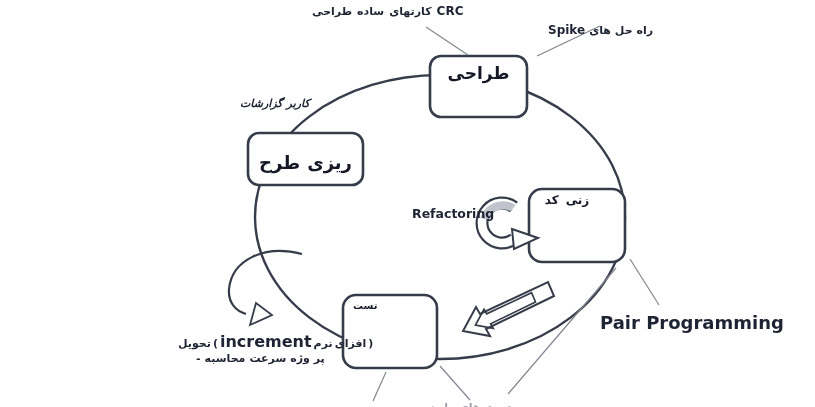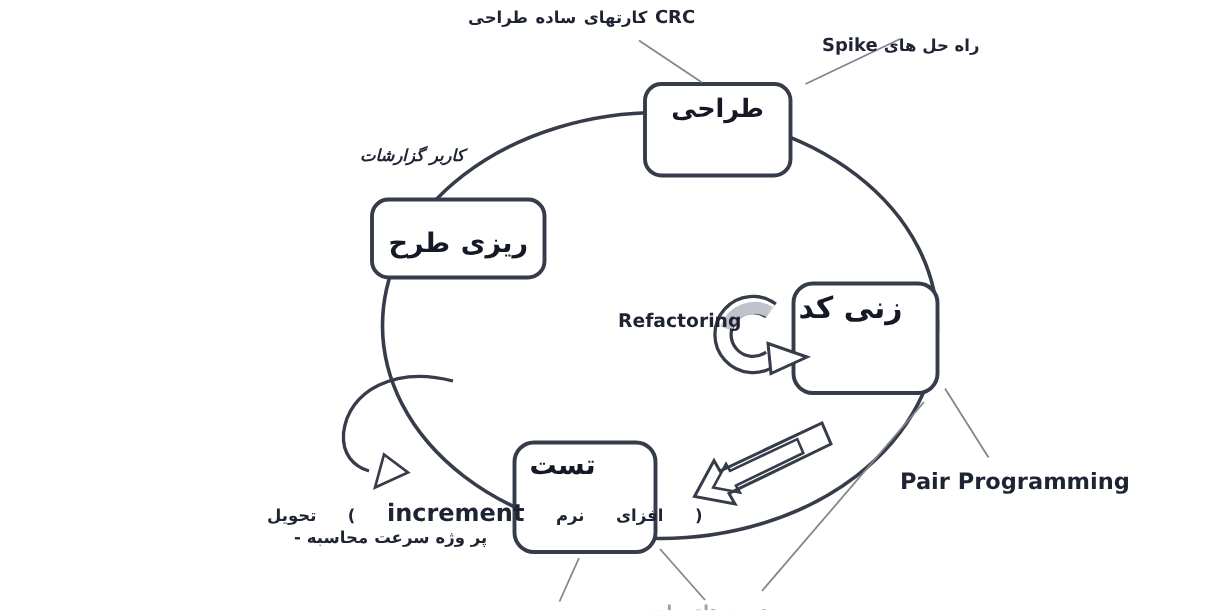--- a/index.html
+++ b/index.html
@@ -17,21 +17,21 @@
   .fa{font-size:11px;}
   .en{font-size:12px;}
   .it{font-style:italic;margin-top:10px;}
   
   .boxlbl{
     position:absolute;display:flex;direction:ltr;justify-content:center;gap:7px;
     font-weight:bold;color:#141925;white-space:nowrap;
   }
   .boxlbl span{unicode-bidi:isolate;}
   .release{position:absolute;left:178px;top:332px;width:160px;}
-  .release .row{display:flex;direction:ltr;align-items:baseline;gap:21px;font-weight:bold;white-space:nowrap;}
+  .release .row{display:flex;direction:ltr;align-items:baseline;gap:2px;font-weight:bold;white-space:nowrap;}
   .release .row2{margin-left:18px;margin-top:1px;gap:4px;}
   .release span{unicode-bidi:isolate;font-size:11px;}
   .release .en{font-size:16px;}
   .cutoff{
     position:absolute;left:430px;top:401px;width:110px;height:6px;overflow:hidden;
     font-size:11px;font-weight:bold;color:#9ba0ab;direction:ltr;white-space:nowrap;
   }
 </style>
 </head>
 <body>
@@ -66,25 +66,25 @@
     <polygon points="554,296 486,329 490,336 463,331 476,307 480,314 548,282" transform="translate(499.6,313.6) scale(0.66) translate(-499.6,-313.6)" fill="none" stroke="#363c4a" stroke-width="2.6"></polygon>
   </svg>
 
   <div class="boxlbl" style="left:430px;top:63px;width:97px;font-size:17px;">
     <span>طراحی</span>
   </div>
   <div class="boxlbl" style="left:248px;top:142px;width:115px;font-size:18px;margin-top:10px;">
     <span>طرح</span>
     <span>ریزی</span>
   </div>
-  <div class="boxlbl" style="left:529px;top:193px;width:76px;font-size:20px;">
+  <div class="boxlbl" style="left:529px;top:193px;width:76px;font-size:12px;">
     <span>کد</span>
     <span>زنی</span>
   </div>
-  <div class="boxlbl" style="left:353px;top:300px;font-size:18px;justify-content:flex-start;">
+  <div class="boxlbl" style="left:353px;top:300px;font-size:10px;justify-content:flex-start;">
     <span>تست</span>
   </div>
 
   <div class="lbl" style="left:312px;top:4px;gap:5px;">
     <span class="fa">طراحی</span>
     <span class="fa">ساده</span>
     <span class="fa">کارتهای</span>
     <span class="en">CRC</span>
   </div>
 
@@ -96,21 +96,21 @@
   <div class="lbl it" style="left:240px;top:87px;">
     <span class="fa">گزارشات</span>
     <span class="fa">کاربر</span>
   </div>
 
   <div class="lbl" style="left:412px;top:206px;">
     <span class="en" style="font-size:12.5px;">Refactoring</span>
   </div>
 
   <div class="lbl" style="left:600px;top:312px;">
-    <span class="en" style="font-size:15px;">Pair Programming</span>
+    <span class="en" style="font-size:18px;">Pair Programming</span>
   </div>
 
   <div class="release">
     <div class="row">
       <span>تحویل</span>
       <span>(</span>
       <span class="en">increment</span>
       <span>نرم</span>
       <span>افزای</span>
       <span>)</span>

